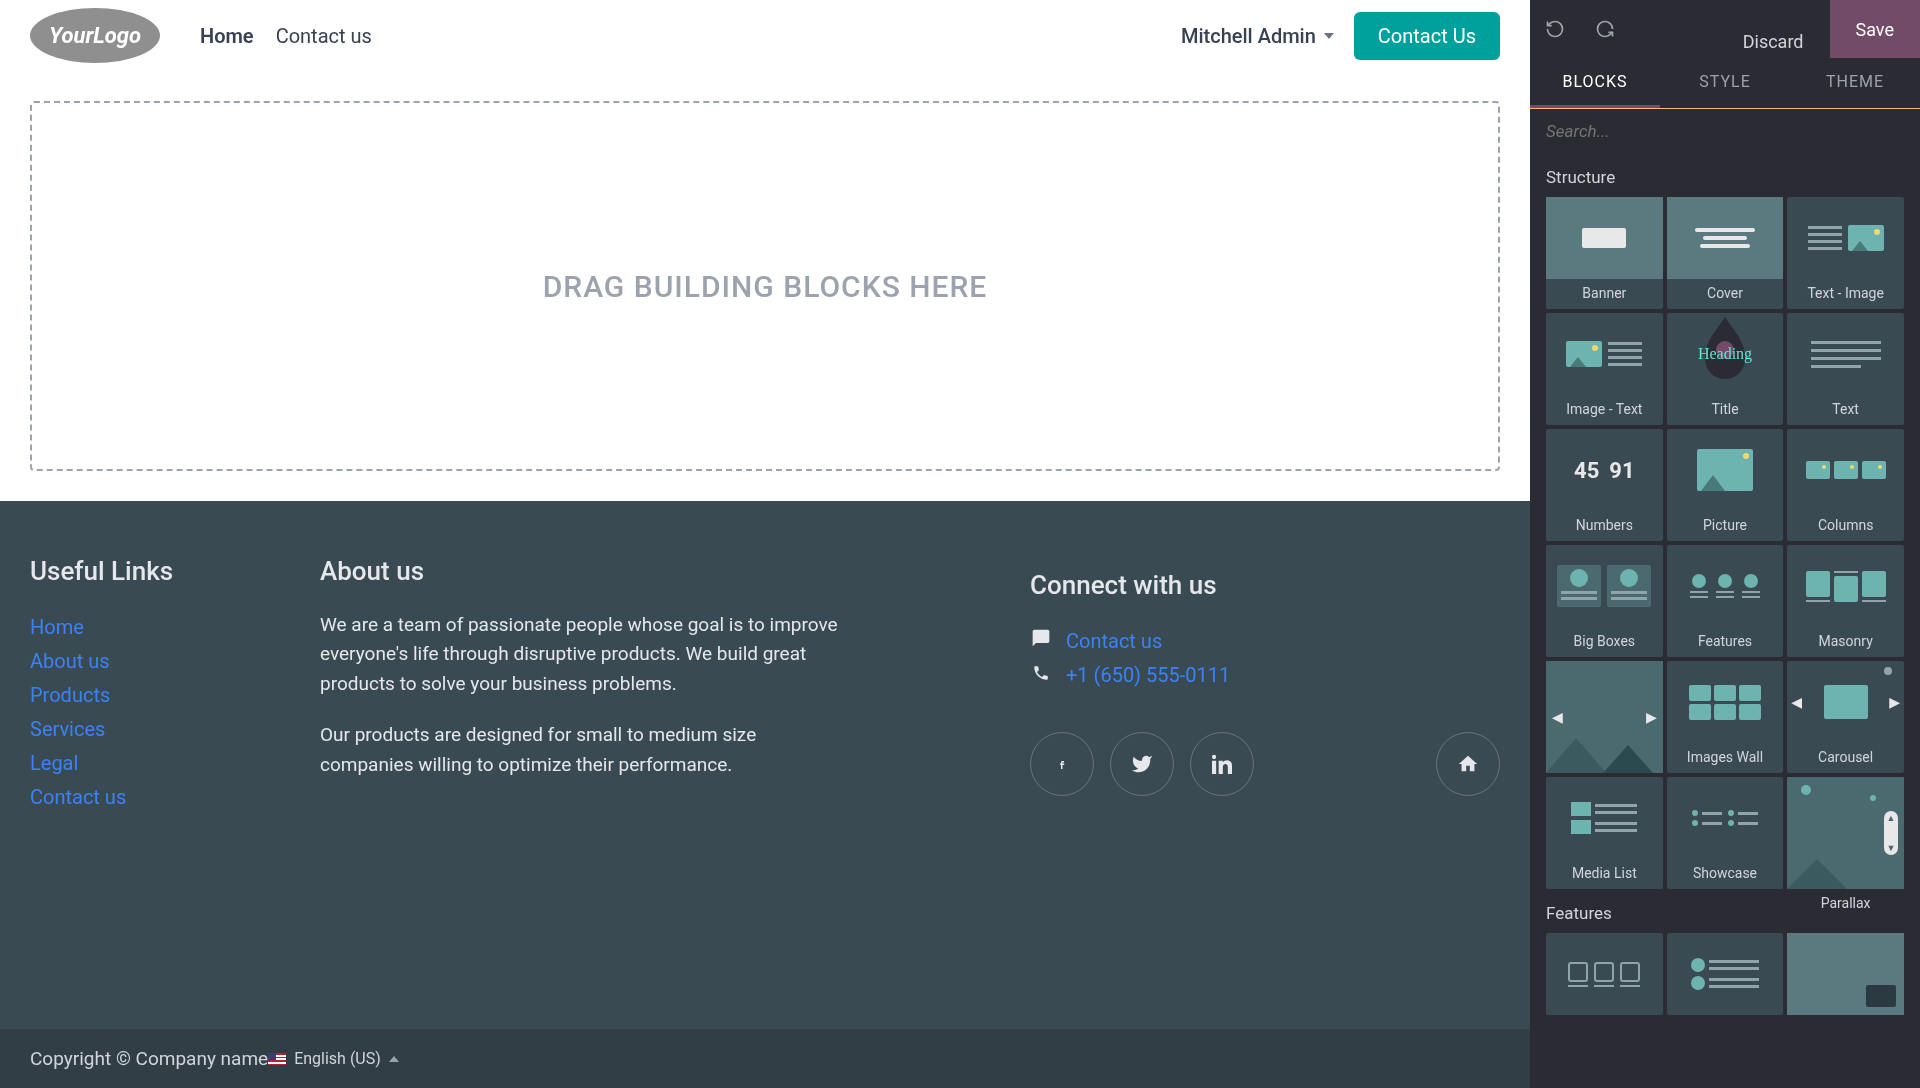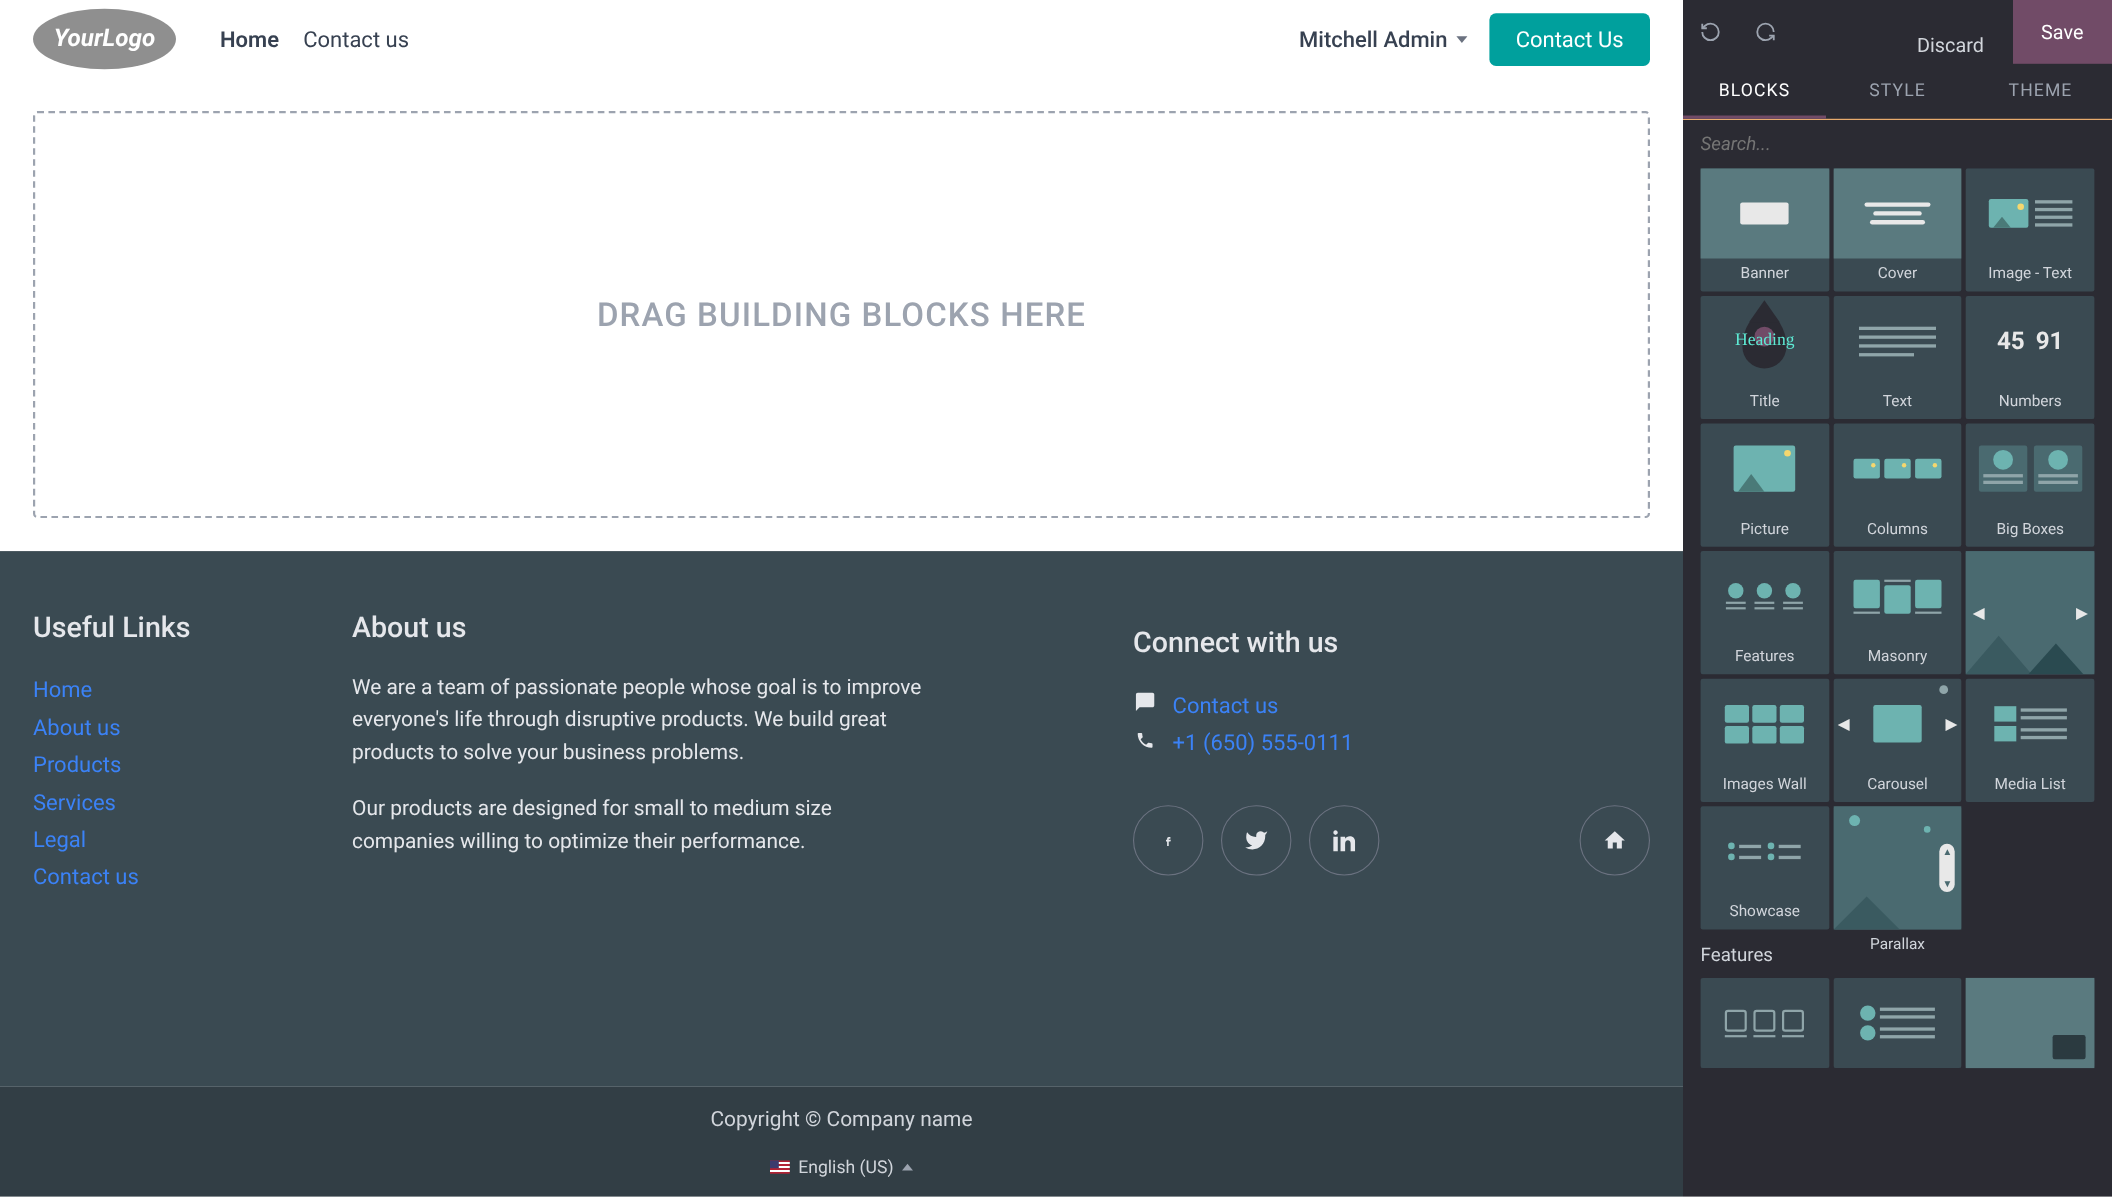--- a/index.html
+++ b/index.html
@@ -27,21 +27,21 @@
     .about-col { width: 530px; }
     .about-col p { font-size: 19px; line-height: 1.55; margin-bottom: 22px; }
     .connect-col { margin-left: auto; width: 470px; margin-top: 14px; }
     .contact-line { display: flex; align-items: center; gap: 14px; font-size: 20px; line-height: 1.7; }
     .contact-line a { color: #3b82f6; text-decoration: none; }
     .contact-icon { width: 22px; text-align: center; color: #e5e7eb; }
     .social-row { display: flex; gap: 16px; margin-top: 40px; align-items: center; }
     .social-btn { width: 64px; height: 64px; border-radius: 50%; border: 1px solid #6b7280; display: flex; align-items: center; justify-content: center; font-size: 22px; color: #e5e7eb; }
     .home-btn { margin-left: auto; }
     
-    .copyright-bar { background: #323e45; padding: 18px 30px; display: flex; align-items: center; gap: 22px; color: #d1d5db; font-size: 19px; flex-direction: column; }
+    .copyright-bar { background: #323e45; padding: 18px 30px; display: flex; align-items: center; color: #d1d5db; font-size: 19px; }
     .lang-sel { display: flex; align-items: center; gap: 8px; font-size: 16px; }
     .flag { width: 18px; height: 12px; background: linear-gradient(to bottom, #b22234 15%, #fff 15% 30%, #b22234 30% 45%, #fff 45% 60%, #b22234 60% 75%, #fff 75% 90%, #b22234 90%); position: relative; }
     .flag::before { content: ''; position: absolute; width: 8px; height: 7px; background: #3c3b6e; }
     .caret-up { width: 0; height: 0; border-left: 5px solid transparent; border-right: 5px solid transparent; border-bottom: 6px solid #9ca3af; }
     
     
     .editor { width: 390px; background: #2b2b33; display: flex; flex-direction: column; color: #d1d5db; }
     .editor-top { display: flex; align-items: center; height: 58px; }
     .history-btn { width: 50px; height: 58px; display: flex; align-items: center; justify-content: center; font-size: 20px; color: #9ca3af; cursor: pointer; }
     .editor-actions { margin-left: auto; display: flex; height: 58px; }
@@ -228,32 +228,48 @@
     <div class="editor-tab active">BLOCKS</div>
     <div class="editor-tab">STYLE</div>
     <div class="editor-tab">THEME</div>
   </div>
 
   <div class="search-box">
     <input type="text" placeholder="Search..." style="">
   </div>
 
   <div class="blocks-scroll">
+    <div class="section-title">Structure</div>
     <div class="block-grid">
       <div class="block-item">
           <div class="block-thumb th-banner"></div>
           <div class="block-label">Banner</div>
         </div>
       <div class="block-item">
           <div class="block-thumb th-cover" style="background:#5a7a7f">
             <div class="th-line"></div>
             <div class="th-line" style="width:44px"></div>
             <div class="th-line" style="width:50px"></div>
           </div>
           <div class="block-label">Cover</div>
+        </div>
+      <div class="block-item">
+          <div class="block-thumb th-textimage">
+            <div class="th-lines">
+              <div class="l"></div>
+              <div class="l"></div>
+              <div class="l"></div>
+              <div class="l"></div>
+            </div>
+            <div class="th-img">
+              <div class="th-sun"></div>
+              <div class="th-mtn"></div>
+            </div>
+          </div>
+          <div class="block-label">Text - Image</div>
         </div>
       <div class="block-item">
           <div class="block-thumb th-textimage">
             <div class="th-img">
               <div class="th-sun"></div>
               <div class="th-mtn"></div>
             </div>
             <div class="th-lines">
               <div class="l"></div>
               <div class="l"></div>

